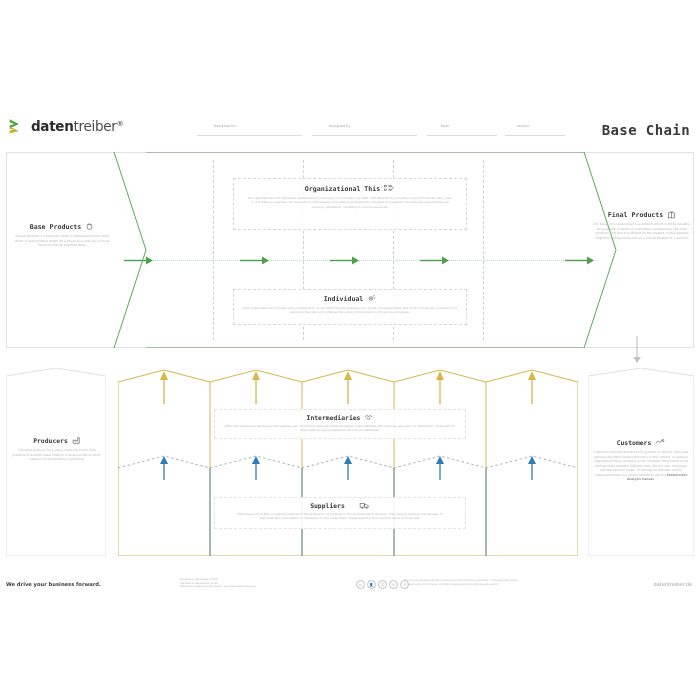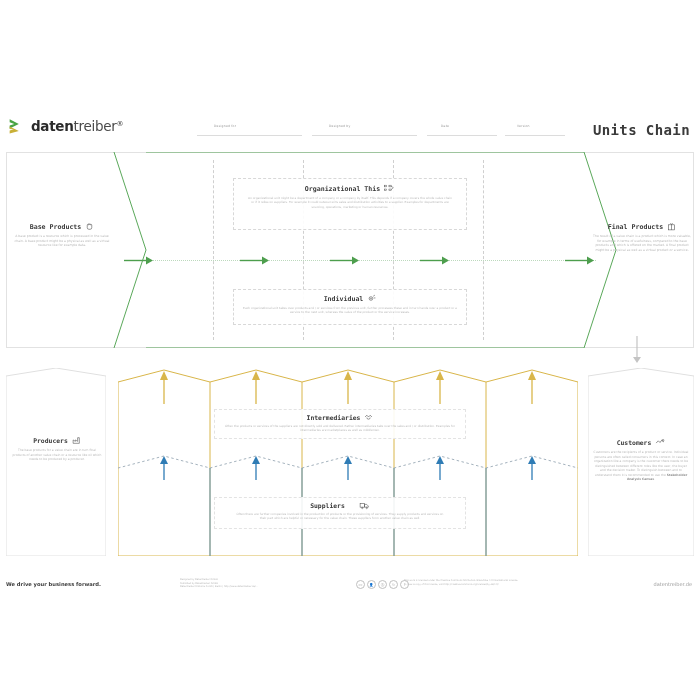--- a/index.html
+++ b/index.html
@@ -83,21 +83,21 @@
     </div>
     <div class="meta" style="left:427px;width:70px;">
       <div class="meta-label" style="position:absolute;left:14px;top:0;">Date</div>
       <div class="meta-rule" style="left:0;width:70px;"></div>
     </div>
     <div class="meta" style="left:505px;width:60px;">
       <div class="meta-label" style="position:absolute;left:12px;top:0;">Version</div>
       <div class="meta-rule" style="left:0;width:60px;"></div>
     </div>
 
-    <div class="title">Units Chain</div>
+    <div class="title">Base Chain</div>
   </div>
 
   <div class="panel outer-box" id="upper-frame"></div>
 
   <svg style="position:absolute;left:6px;top:152px;width:688px;height:196px;" viewBox="0 0 688 196">
     <path d="M108 0 L140 98 L108 196" fill="none" stroke="#5aa85a" stroke-width="1"></path>
     <path d="M578 0 L610 98 L578 196" fill="none" stroke="#5aa85a" stroke-width="1"></path>
     <line x1="140" y1="0" x2="578" y2="0" stroke="#5aa85a" stroke-width="1"></line>
     <line x1="140" y1="196" x2="578" y2="196" stroke="#5aa85a" stroke-width="1"></line>
   </svg>
@@ -133,21 +133,21 @@
   <div class="panel" style="left:12px;top:222px;width:100px;">
     <div class="sec-title" style="font-size:6.6px;justify-content:center;">
       <span>Base Products</span>
       <svg class="ico" width="9" height="9" viewBox="0 0 16 16">
         <path d="M4 9 V5.5 a1 1 0 0 1 2 0 V4 a1 1 0 0 1 2 0 V4.5 a1 1 0 0 1 2 0 V5.5 a1 1 0 0 1 2 0 V10 a3 3 0 0 1-3 3 H7 a3 3 0 0 1-3-3 Z" fill="none" stroke="#4a4a4a" stroke-width="1"></path>
       </svg>
     </div>
     <div class="sec-body" style="font-size:3.1px;margin-top:3px;">A base product is a resource which is processed in the value chain. A base product might be a physical as well as a virtual resource like for example data.</div>
   </div>
 
-  <div class="panel" style="left:592px;top:222px;width:100px;">
+  <div class="panel" style="left:592px;top:210px;width:100px;">
     <div class="sec-title" style="font-size:6.6px;">
       <span>Final Products</span>
       <svg class="ico" width="9" height="9" viewBox="0 0 16 16">
         <rect x="3" y="5" width="10" height="9" fill="none" stroke="#4a4a4a" stroke-width="1"></rect>
         <line x1="8" y1="5" x2="8" y2="14" stroke="#4a4a4a" stroke-width="1"></line>
         <path d="M6 2 L8 4.5 L10 2" fill="none" stroke="#4a4a4a" stroke-width="1"></path>
       </svg>
     </div>
     <div class="sec-body" style="font-size:3.1px;margin-top:3px;">The result of a value chain is a product which is more valuable, for example in terms of usefulness, compared to the base products and which is offered on the market. A final product might be a physical as well as a virtual product or a service.</div>
   </div>

